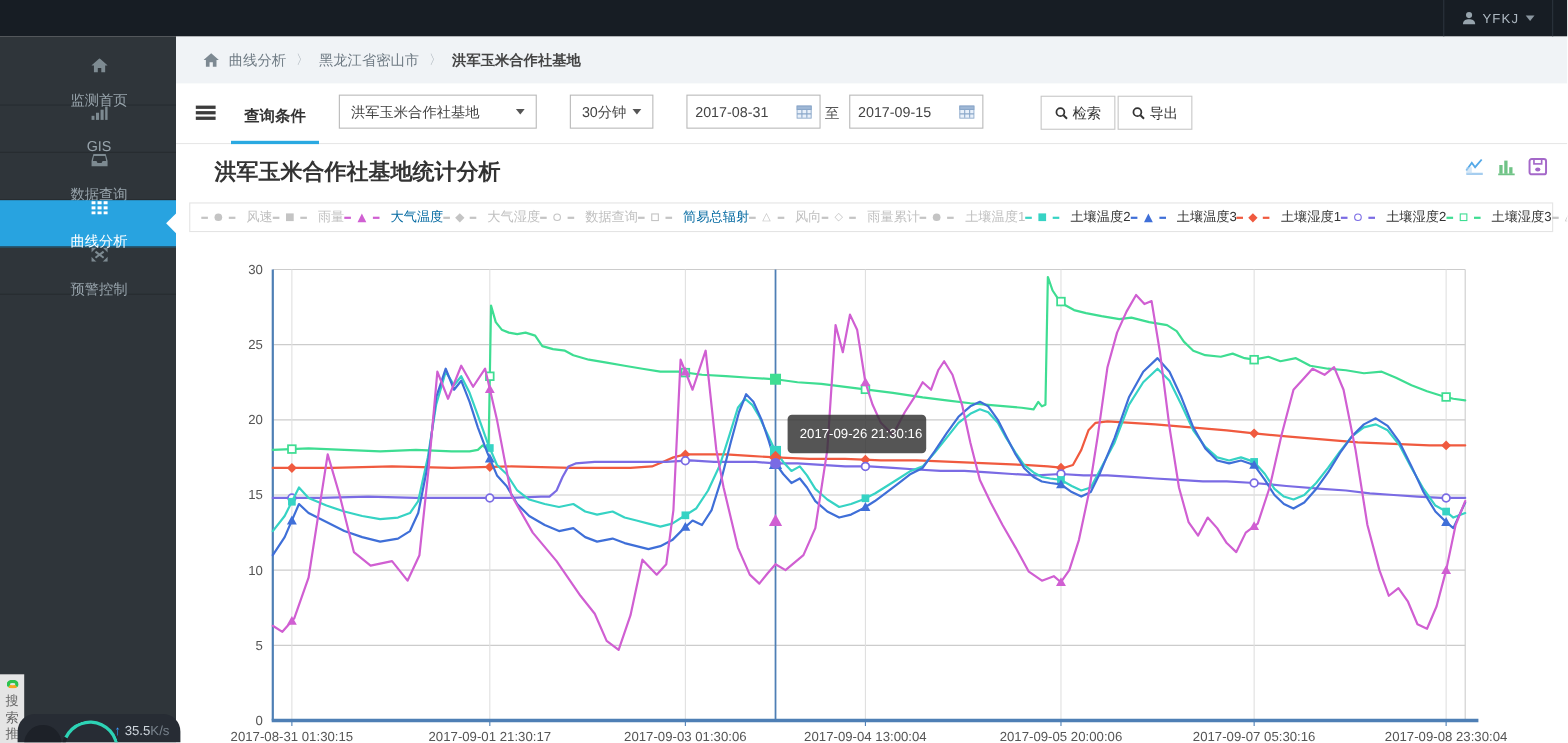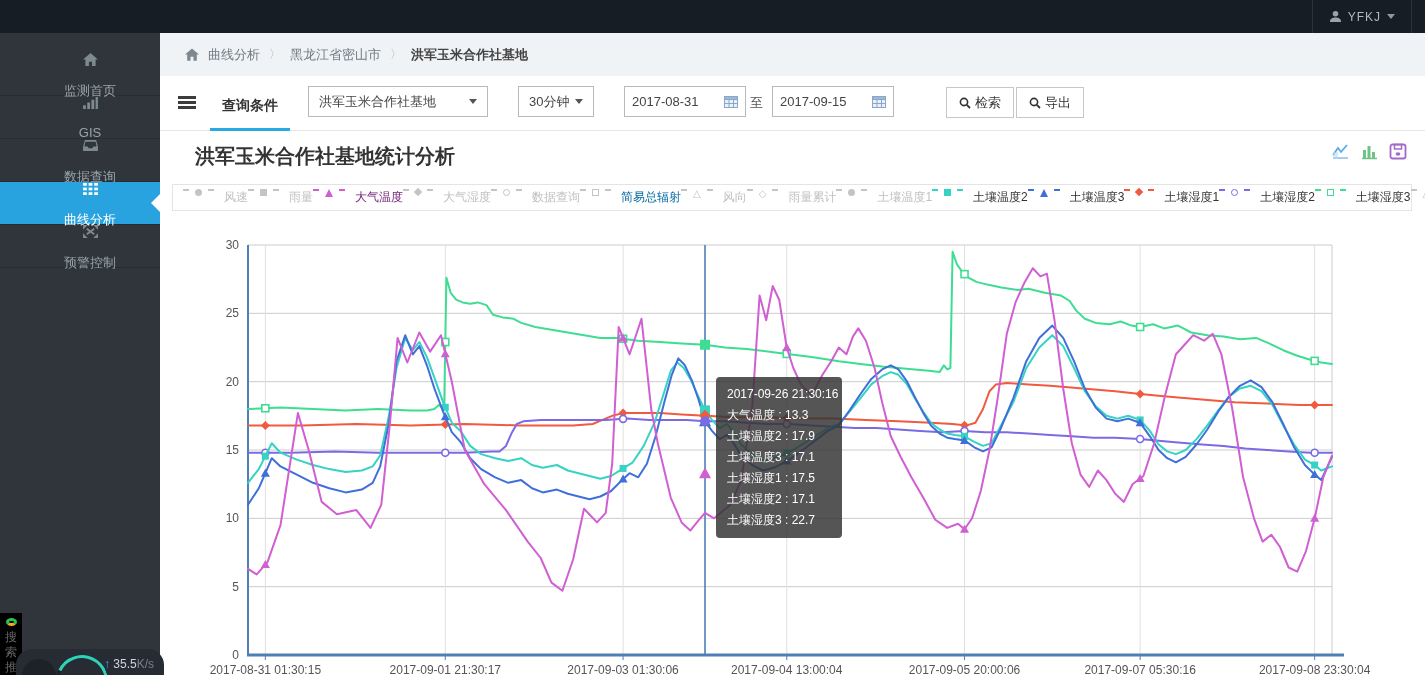--- a/index.html
+++ b/index.html
@@ -53,39 +53,39 @@
   .btn-search { left:786px; } .btn-export { left:856px; }
 
   
   .panel-title { position:absolute; left:35px; top:110px; font-size:20px; font-weight:bold; color:#333; }
   .toolbox { position:absolute; right:18px; top:110px; display:flex; gap:10px; }
   .toolbox span { cursor:pointer; display:inline-block; }
 
   
   .legend { position:absolute; left:12px; top:151px; width:1240px; height:27px; border:1px solid #e4e4e4;
     display:flex; align-items:center; justify-content:space-between; padding:0 10px; font-size:12px; }
-  .lgitem { display:inline-flex; align-items:flex-start; gap:6px; cursor:pointer; white-space:nowrap; }
+  .lgitem { display:inline-flex; align-items:center; gap:6px; cursor:pointer; white-space:nowrap; }
   .lgitem .dash { width:6px; height:2px; }
   .lgitem .lbl { margin-left:4px; }
   .lgitem i { display:inline-block; font-style:normal; }
   .sym-box { width:7px; height:7px; }
   .sym-circle { width:7px; height:7px; border-radius:50%; }
   .sym-tri { width:0; height:0; border-left:4.5px solid transparent; border-right:4.5px solid transparent; border-bottom:8px solid; }
   .sym-diam { width:6px; height:6px; transform:rotate(45deg); }
   .sym-open { width:7px; height:7px; background:#fff; border:1.6px solid; }
   .sym-glyph { font-size:10px; line-height:10px; }
 
   
   .chart-wrap { position:absolute; left:0; top:202px; width:1265px; height:440px; cursor:crosshair; }
   .tooltip { position:absolute; left:556px; top:142px; width:126px; background:rgba(52,52,52,0.84);
     border-radius:4px; color:#fff; font-size:12px; padding:7px 11px; line-height:21px; z-index:15;
     pointer-events:none; white-space:nowrap; }
 
   
-  .search-strip { position:absolute; left:0; top:613px; width:22px; height:62px; background:#000000; z-index:40;
+  .search-strip { position:absolute; left:0; top:613px; width:22px; height:62px; background:#e5e5e5; z-index:40;
     display:flex; flex-direction:column; align-items:center; padding-top:5px; cursor:pointer; overflow:hidden; }
   .search-logo { width:11px; height:11px; border-radius:50%; border:3px solid #2cc24e; border-bottom-color:#f5a623; margin-bottom:4px; }
   .search-chars { font-size:12px; color:#666; width:14px; line-height:15px; text-align:center; word-break:break-all; }
   .net-pill { position:absolute; left:16px; top:649px; width:148px; height:30px; background:#272c34;
     border-radius:16px 16px 0 0; z-index:41; overflow:hidden; cursor:pointer; }
   .gauge-ring { position:absolute; left:40px; top:6px; width:52px; height:52px; border-radius:50%;
     border:3px solid #1d2128; border-top-color:#2dd3b5; border-right-color:#2dd3b5; transform:rotate(-20deg); }
   .gauge-ring2 { position:absolute; left:6px; top:10px; width:34px; height:34px; border-radius:50%; background:#1d2128; }
   .net-text { position:absolute; right:10px; top:8px; font-size:12px; }
   .net-arrow { color:#3d9bff; font-weight:bold; }
@@ -271,21 +271,21 @@
         <span class="lgitem">
           <span class="dash" style="background:#c4c4c4"></span>
           <i class="sym-box" style="background:#c4c4c4"></i>
           <span class="dash" style="background:#c4c4c4"></span>
           <span class="lbl" style="color:#c0c0c0">雨量</span>
         </span>
         <span class="lgitem">
           <span class="dash" style="background:#d05fd2"></span>
           <i class="sym-tri" style="border-bottom-color:#d05fd2"></i>
           <span class="dash" style="background:#d05fd2"></span>
-          <span class="lbl" style="color:#701a75">大气温度</span>
+          <span class="lbl" style="color:#0369a1">大气温度</span>
         </span>
         <span class="lgitem">
           <span class="dash" style="background:#c4c4c4"></span>
           <i class="sym-diam" style="background:#c4c4c4"></i>
           <span class="dash" style="background:#c4c4c4"></span>
           <span class="lbl" style="color:#c0c0c0">大气湿度</span>
         </span>
         <span class="lgitem">
           <span class="dash" style="background:#c4c4c4"></span>
           <i class="sym-open" style="border-color:#c4c4c4;border-radius:50%"></i>
@@ -444,28 +444,20 @@
           <polygon points="1154.656,278.83333333333337 1150.156,286.83333333333337 1159.156,286.83333333333337" fill="#d05fd2" stroke="#d05fd2" stroke-width="0"></polygon>
           <polygon points="545.0144,232.23333333333332 539.0144,243.23333333333332 551.0144,243.23333333333332" fill="#d05fd2" stroke="#d05fd2" stroke-width="0"></polygon>
           <rect x="540.0144" y="170.3666666666667" width="10" height="10" fill="#36d3c4" stroke="#36d3c4" stroke-width="0"></rect>
           <polygon points="545.0144,180.29999999999998 539.0144,191.29999999999998 551.0144,191.29999999999998" fill="#3f6fd8" stroke="#3f6fd8" stroke-width="0"></polygon>
           <polygon points="545.0144,174.83333333333331 551.0144,180.83333333333331 545.0144,186.83333333333331 539.0144,180.83333333333331" fill="#f05a3f" stroke="#f05a3f" stroke-width="0"></polygon>
           <circle cx="545.0144" cy="186.29999999999998" r="5" fill="#7a6be4" stroke="#7a6be4" stroke-width="0"></circle>
           <rect x="540.0144" y="104.76666666666671" width="10" height="10" fill="#3edd92" stroke="#3edd92" stroke-width="0"></rect>
         </svg>
       <div class="tooltip">
         <div>2017-09-26 21:30:16</div>
-        <div id="tt-rows">
-            <div>大气温度 : 13.3</div>
-            <div>土壤温度2 : 17.9</div>
-            <div>土壤温度3 : 17.1</div>
-            <div>土壤湿度1 : 17.5</div>
-            <div>土壤湿度2 : 17.1</div>
-            <div>土壤湿度3 : 22.7</div>
-          </div>
       </div>
     </div>
   </div>
 
   <div class="search-strip">
     <div class="search-logo"></div>
     <div class="search-chars">搜索推</div>
   </div>
   <div class="net-pill">
     <div class="gauge-ring2"></div>

